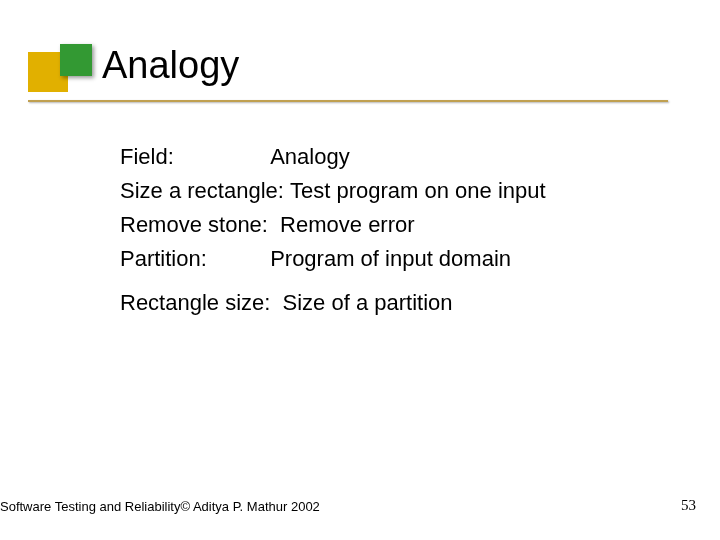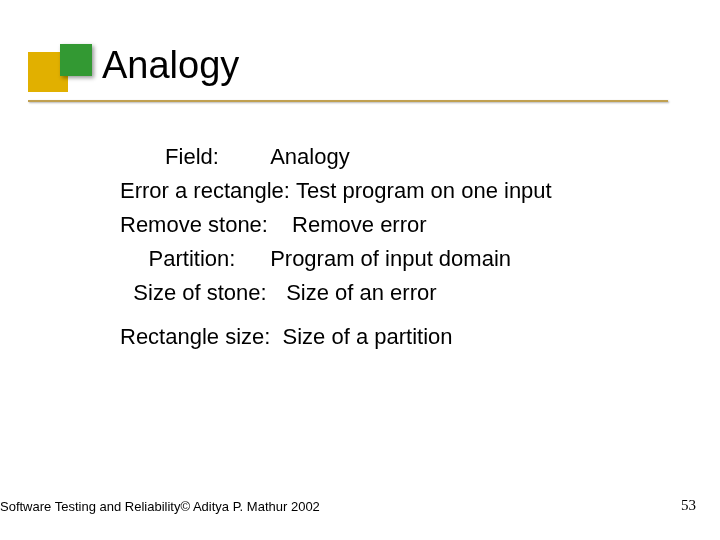--- a/index.html
+++ b/index.html
@@ -62,21 +62,20 @@
     top: 140px;
     left: 120px;
     font-size: 22px;
     line-height: 1.55;
   }
   .row {
     white-space: nowrap;
   }
   .lbl {
     display: inline-block;
-    text-align: center;
   }
   .val {
     display: inline-block;
   }
   .gap {
     margin-top: 10px;
   }
   .footer-left {
     position: absolute;
     bottom: 22px;
@@ -104,34 +103,30 @@
   </div>
 
   <div class="underline"></div>
 
   <div class="content">
     <div class="row">
       <span class="lbl" style="width:144px;">Field:</span>
       <span class="val">Analogy</span>
     </div>
     <div class="row">
-      <span class="lbl">Error a  rectangle:</span>
+      <span class="lbl">Size a  rectangle:</span>
       <span class="val">Test program on one input</span>
     </div>
     <div class="row">
       <span class="lbl">Remove stone:</span>
-      <span class="val" style="margin-left:18px;">Remove error</span>
+      <span class="val" style="margin-left:6px;">Remove error</span>
     </div>
     <div class="row">
       <span class="lbl" style="width:144px;">Partition:</span>
       <span class="val">Program of input domain</span>
-    </div>
-    <div class="row">
-      <span class="lbl" style="width:160px;">Size of stone:</span>
-      <span class="val">Size of an error</span>
     </div>
     <div class="row gap">
       <span class="lbl">Rectangle size:</span>
       <span class="val" style="margin-left:6px;">Size of a partition</span>
     </div>
   </div>
 
   <div class="footer-left">Software Testing and Reliability© Aditya P. Mathur 2002</div>
   <div class="footer-right">53</div>
 

